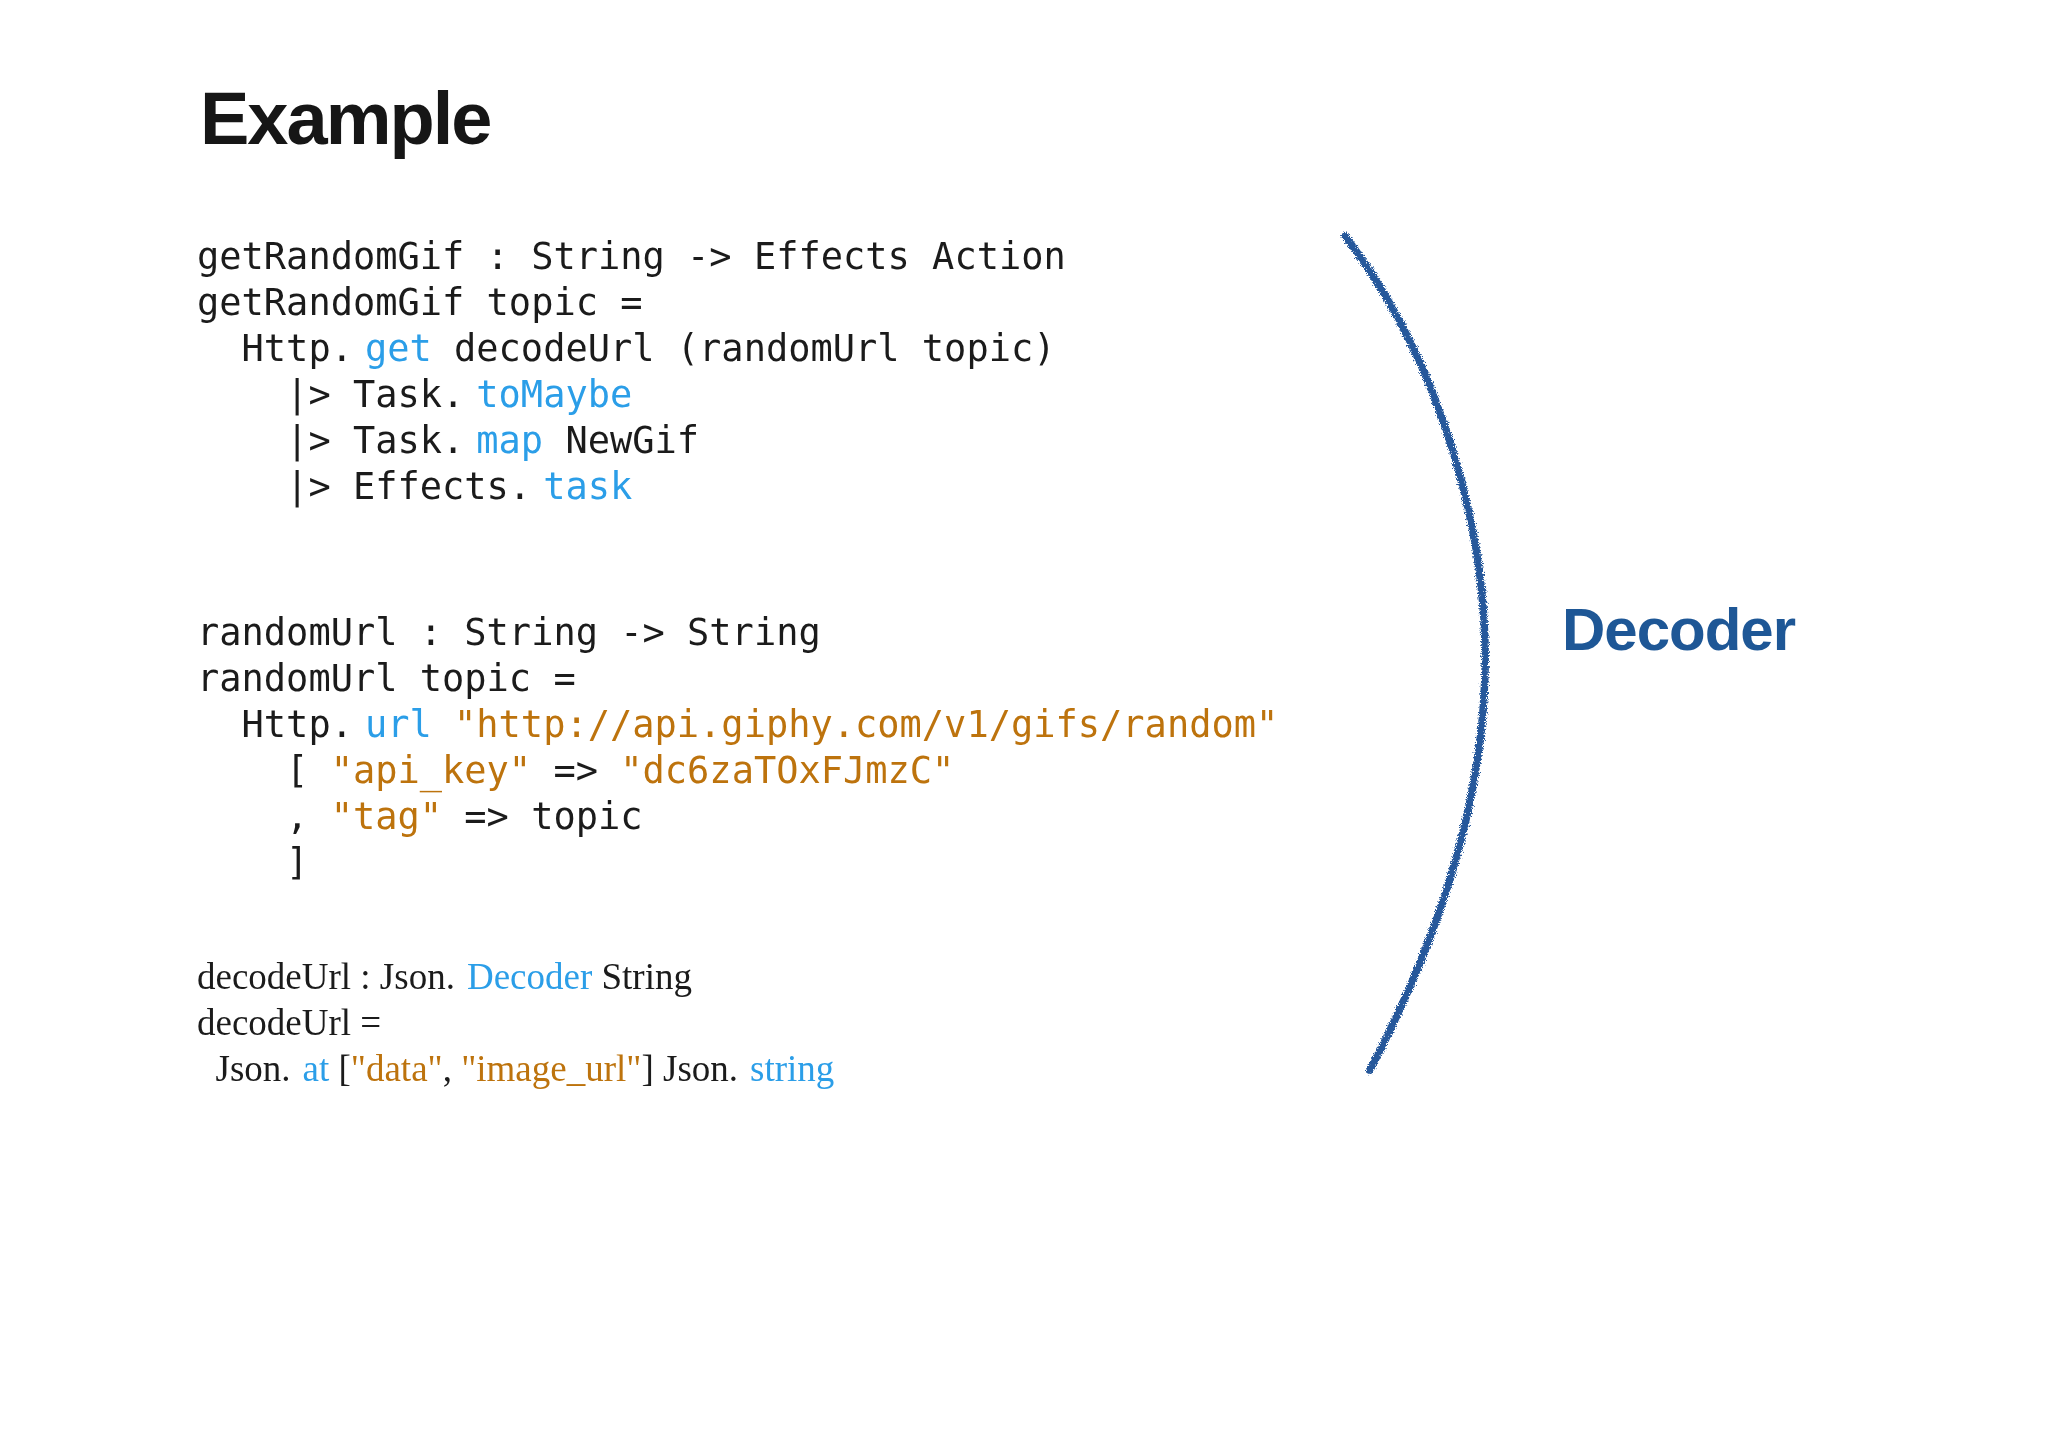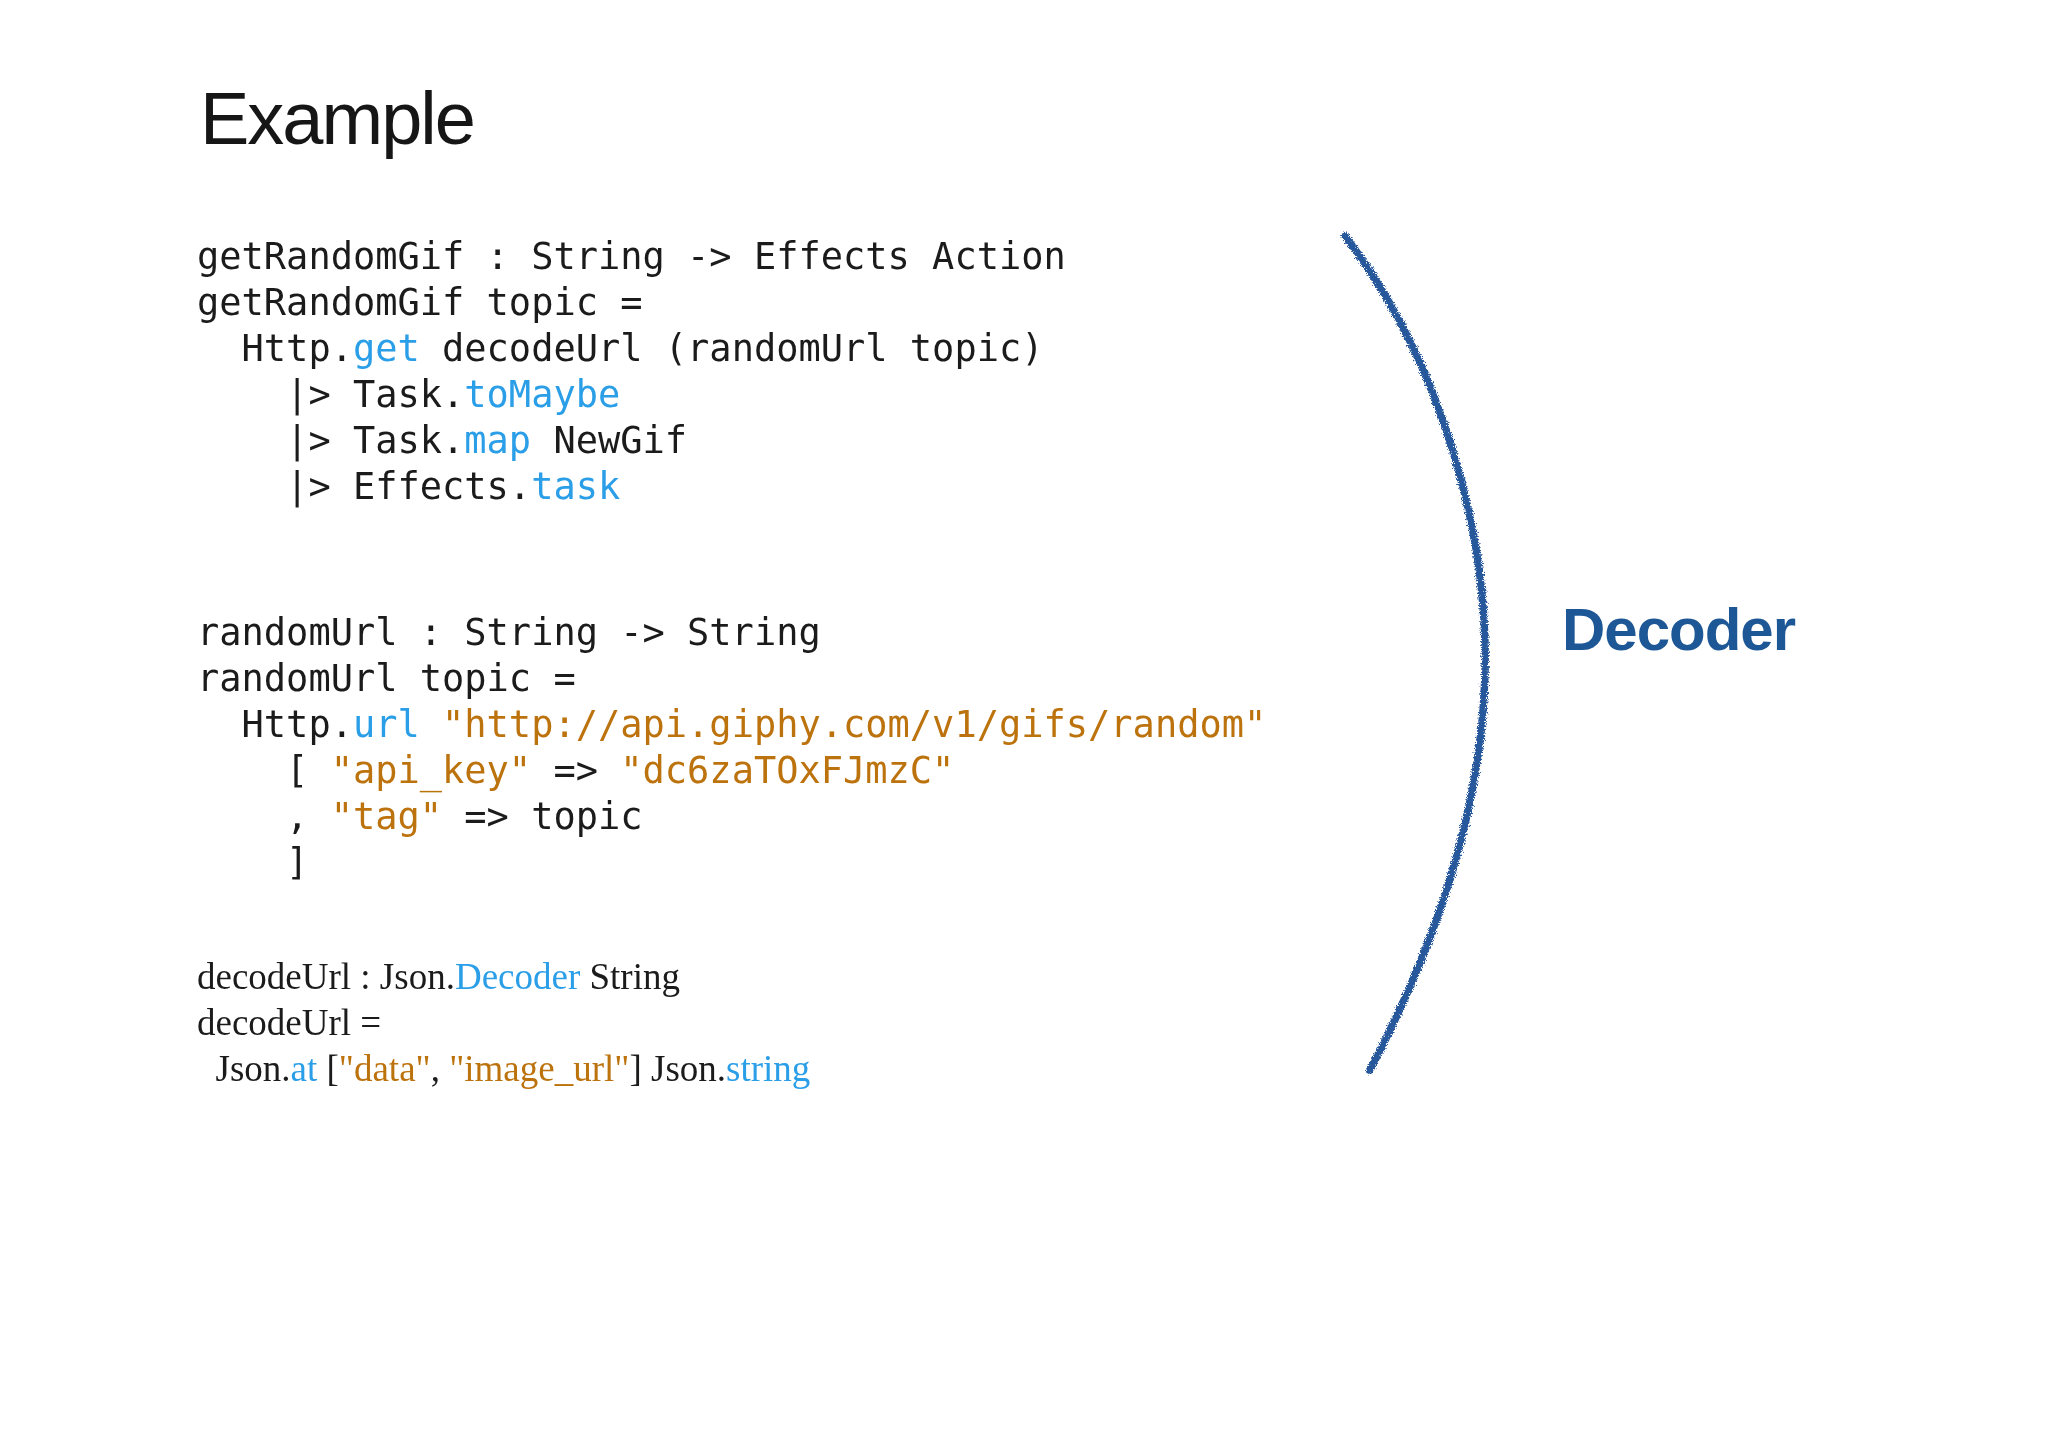--- a/index.html
+++ b/index.html
@@ -20,40 +20,40 @@
   }
   .slide {
     position: relative;
     width: 2048px; height: 1448px;
     background: var(--page-bg);
   }
   .title {
     position: absolute;
     left: 200px; top: 76px;
     font-size: 74px;
-    font-weight: 400;
+    font-weight: 700;
     letter-spacing: -2px;
     color: var(--title-text);
     white-space: nowrap;
     text-align: center;
   }
   .code-block {
     position: absolute;
     left: 197px;
     font-family: "DejaVu Sans Mono", monospace;
     font-size: 37px;
     line-height: 46px;
     white-space: pre;
     color: var(--code-plain);
   }
   #code-block-0 { top: 234px; }
   #code-block-1 { top: 610px; }
   #code-block-2 { top: 954px; font-family: Liberation Serif, serif; }
   .tok-plain   { color: var(--code-plain); }
-  .tok-keyword { color: var(--code-keyword); }
+  .tok-keyword { color: var(--code-keyword); margin-left: 12px; }
   .tok-string  { color: var(--code-string); }
   .arc-svg {
     position: absolute;
     left: 0; top: 0;
     width: 2048px; height: 1448px;
     color: var(--brace-arc);
     pointer-events: none;
   }
   .effects-label {
     position: absolute;

